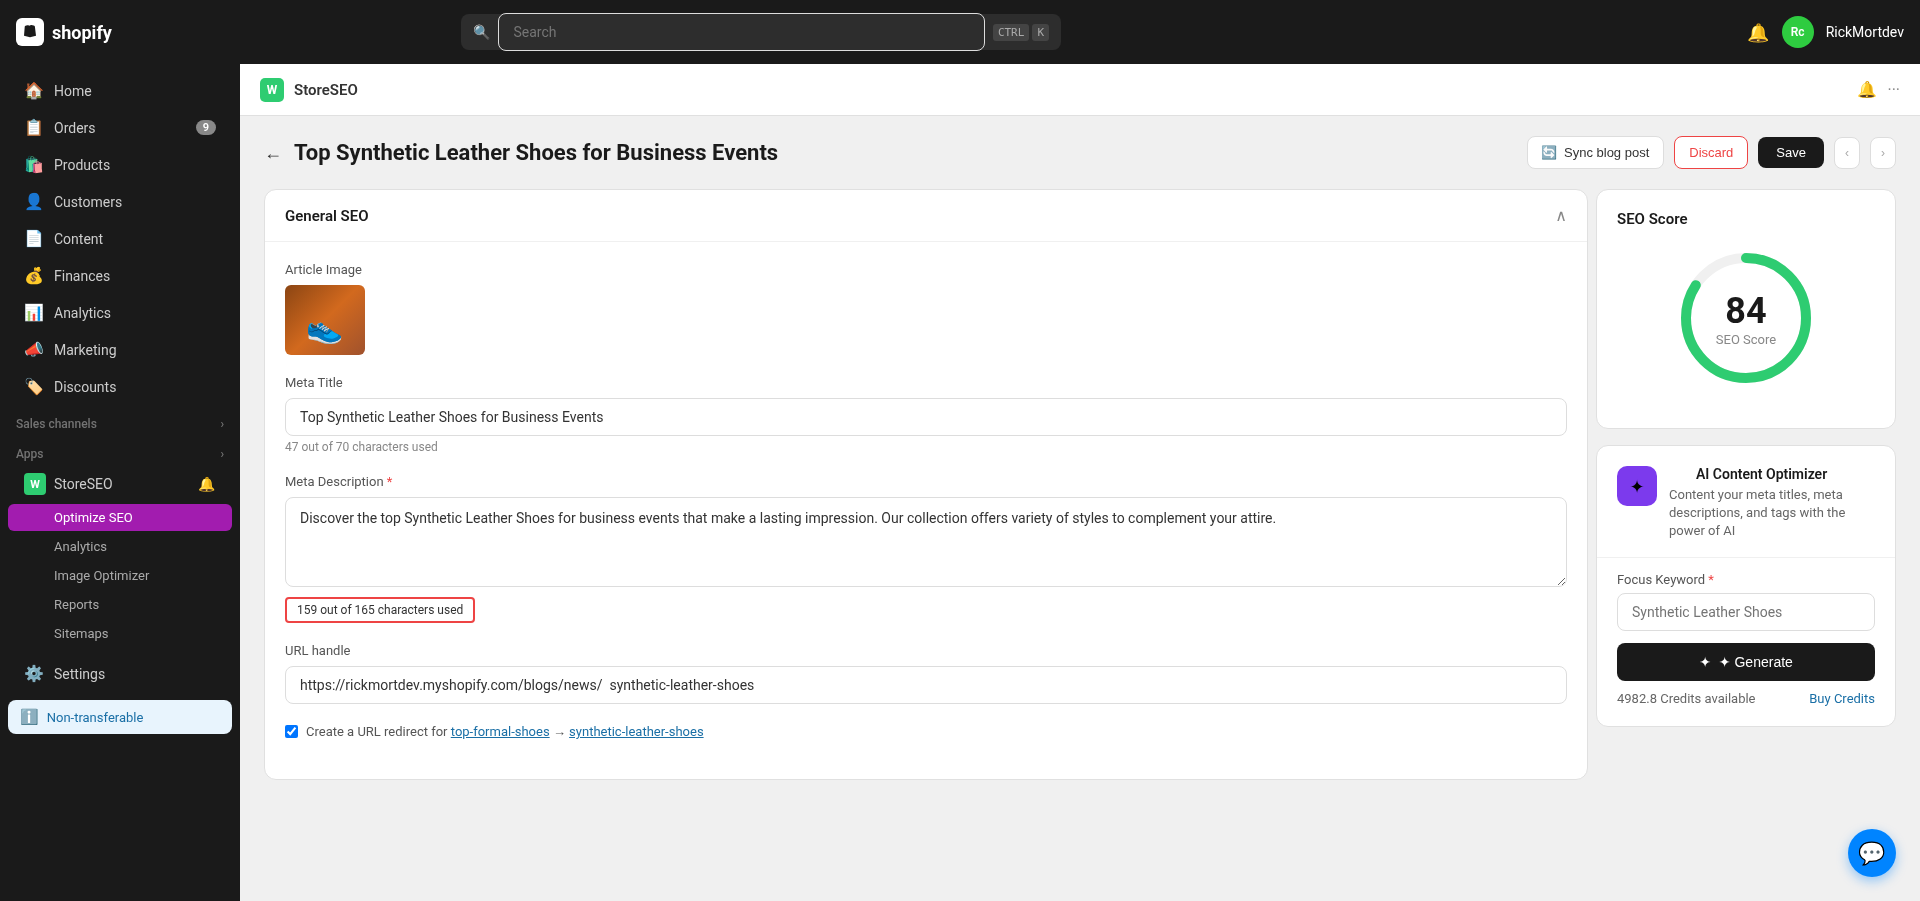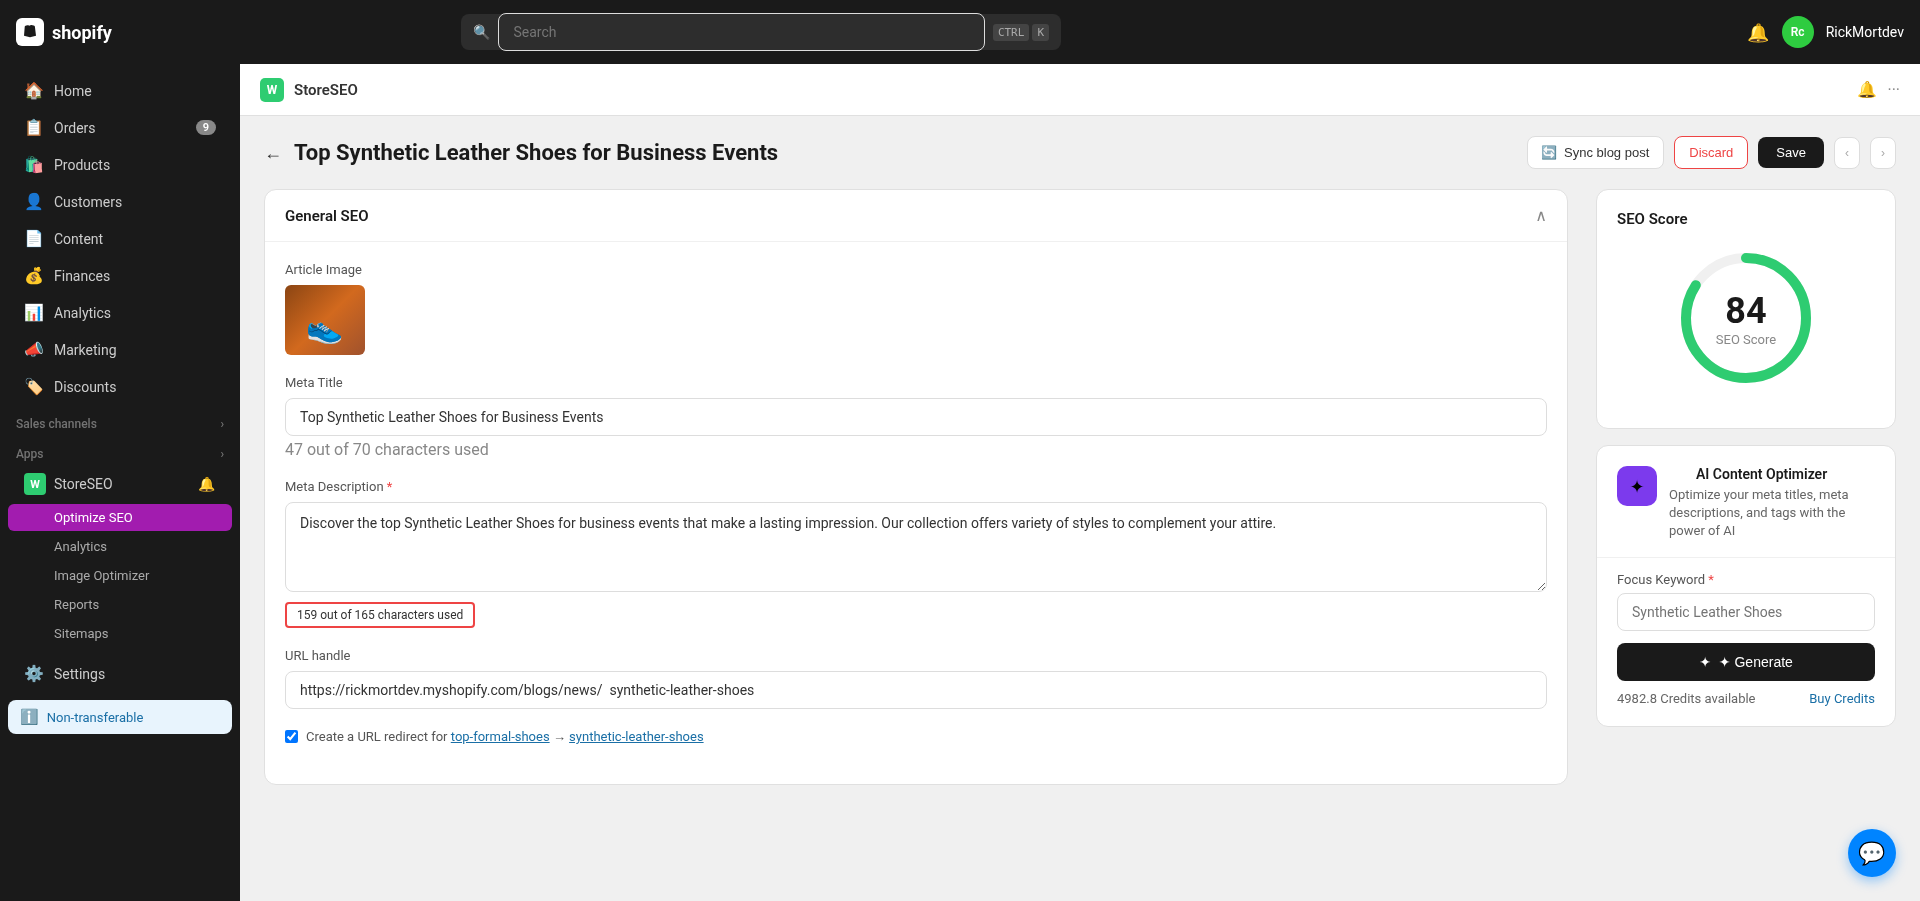--- a/index.html
+++ b/index.html
@@ -113,21 +113,21 @@
     }
     .btn-discard {
       padding: 8px 14px; border: 1px solid #e44; border-radius: 8px; background: white; font-size: 13px; cursor: pointer; color: #e44;
     }
     .btn-save {
       padding: 8px 18px; border: none; border-radius: 8px; background: #1a1a1a; font-size: 13px; cursor: pointer; color: white; font-weight: 500;
     }
     .btn-nav { padding: 8px 10px; border: 1px solid #ddd; border-radius: 8px; background: white; font-size: 12px; cursor: pointer; color: #aaa; }
 
     
-    .two-col { display: flex; gap: 28px; }
+    .two-col { display: flex; gap: 8px; }
     .main-col { flex: 1; }
     .side-col { width: 300px; flex-shrink: 0; display: flex; flex-direction: column; gap: 16px; }
 
     
     .card {
       background: white; border-radius: 12px; border: 1px solid #e0e0e0; overflow: hidden;
     }
     .card-header {
       display: flex; align-items: center; justify-content: space-between; padding: 16px 20px; border-bottom: 1px solid #f0f0f0;
     }
@@ -137,21 +137,21 @@
     
     .form-section { margin-bottom: 20px; }
     .form-label { font-size: 13px; color: #555; margin-bottom: 8px; }
     .form-label span.req { color: #e44; }
     .article-image-placeholder { width: 80px; height: 70px; background: linear-gradient(135deg, #8b4513 0%, #d2691e 50%, #a0522d 100%); border-radius: 6px; position: relative; }
     .shoe-shape { position: absolute; bottom: 10px; left: 50%; transform: translateX(-50%); font-size: 30px; }
     input[type="text"], textarea {
       width: 100%; padding: 10px 14px; border: 1px solid #ddd; border-radius: 8px; font-size: 14px; color: #333; outline: none; font-family: inherit;
     }
     textarea { resize: vertical; min-height: 90px; line-height: 1.5; }
-    .char-count { font-size: 16px; color: #888; margin-top: 4px; }
+    .char-count { font-size: 12px; color: #888; margin-top: 4px; }
     .char-count-warning {
       font-size: 12px; color: #333; margin-top: 6px; padding: 4px 10px; border: 2px solid #e44; border-radius: 4px; display: inline-block; background: white;
     }
 
     
     .seo-score-card { background: white; border-radius: 12px; border: 1px solid #e0e0e0; padding: 20px; text-align: center; }
     .seo-score-title { font-size: 15px; font-weight: 600; color: #1a1a1a; text-align: left; margin-bottom: 20px; }
     .score-circle-wrapper { display: flex; justify-content: center; margin: 10px 0 20px; }
 
     
@@ -405,21 +405,21 @@
                 </div>
               </div>
             </div>
           </div>
 
           <div class="ai-card">
             <div class="ai-card-header">
               <div class="ai-icon">✦</div>
               <div class="ai-card-text">
                 <h3>AI Content Optimizer</h3>
-                <p>Optimize your meta titles, meta descriptions, and tags with the power of AI</p>
+                <p>Content your meta titles, meta descriptions, and tags with the power of AI</p>
               </div>
             </div>
             <div class="divider"></div>
             <div style="padding-top:14px;">
               <div class="focus-keyword-label">
                 <span>Focus Keyword</span>
                 <span class="req"> *</span>
               </div>
               <input type="text" placeholder="Synthetic Leather Shoes" style="">
               <button class="btn-generate">

